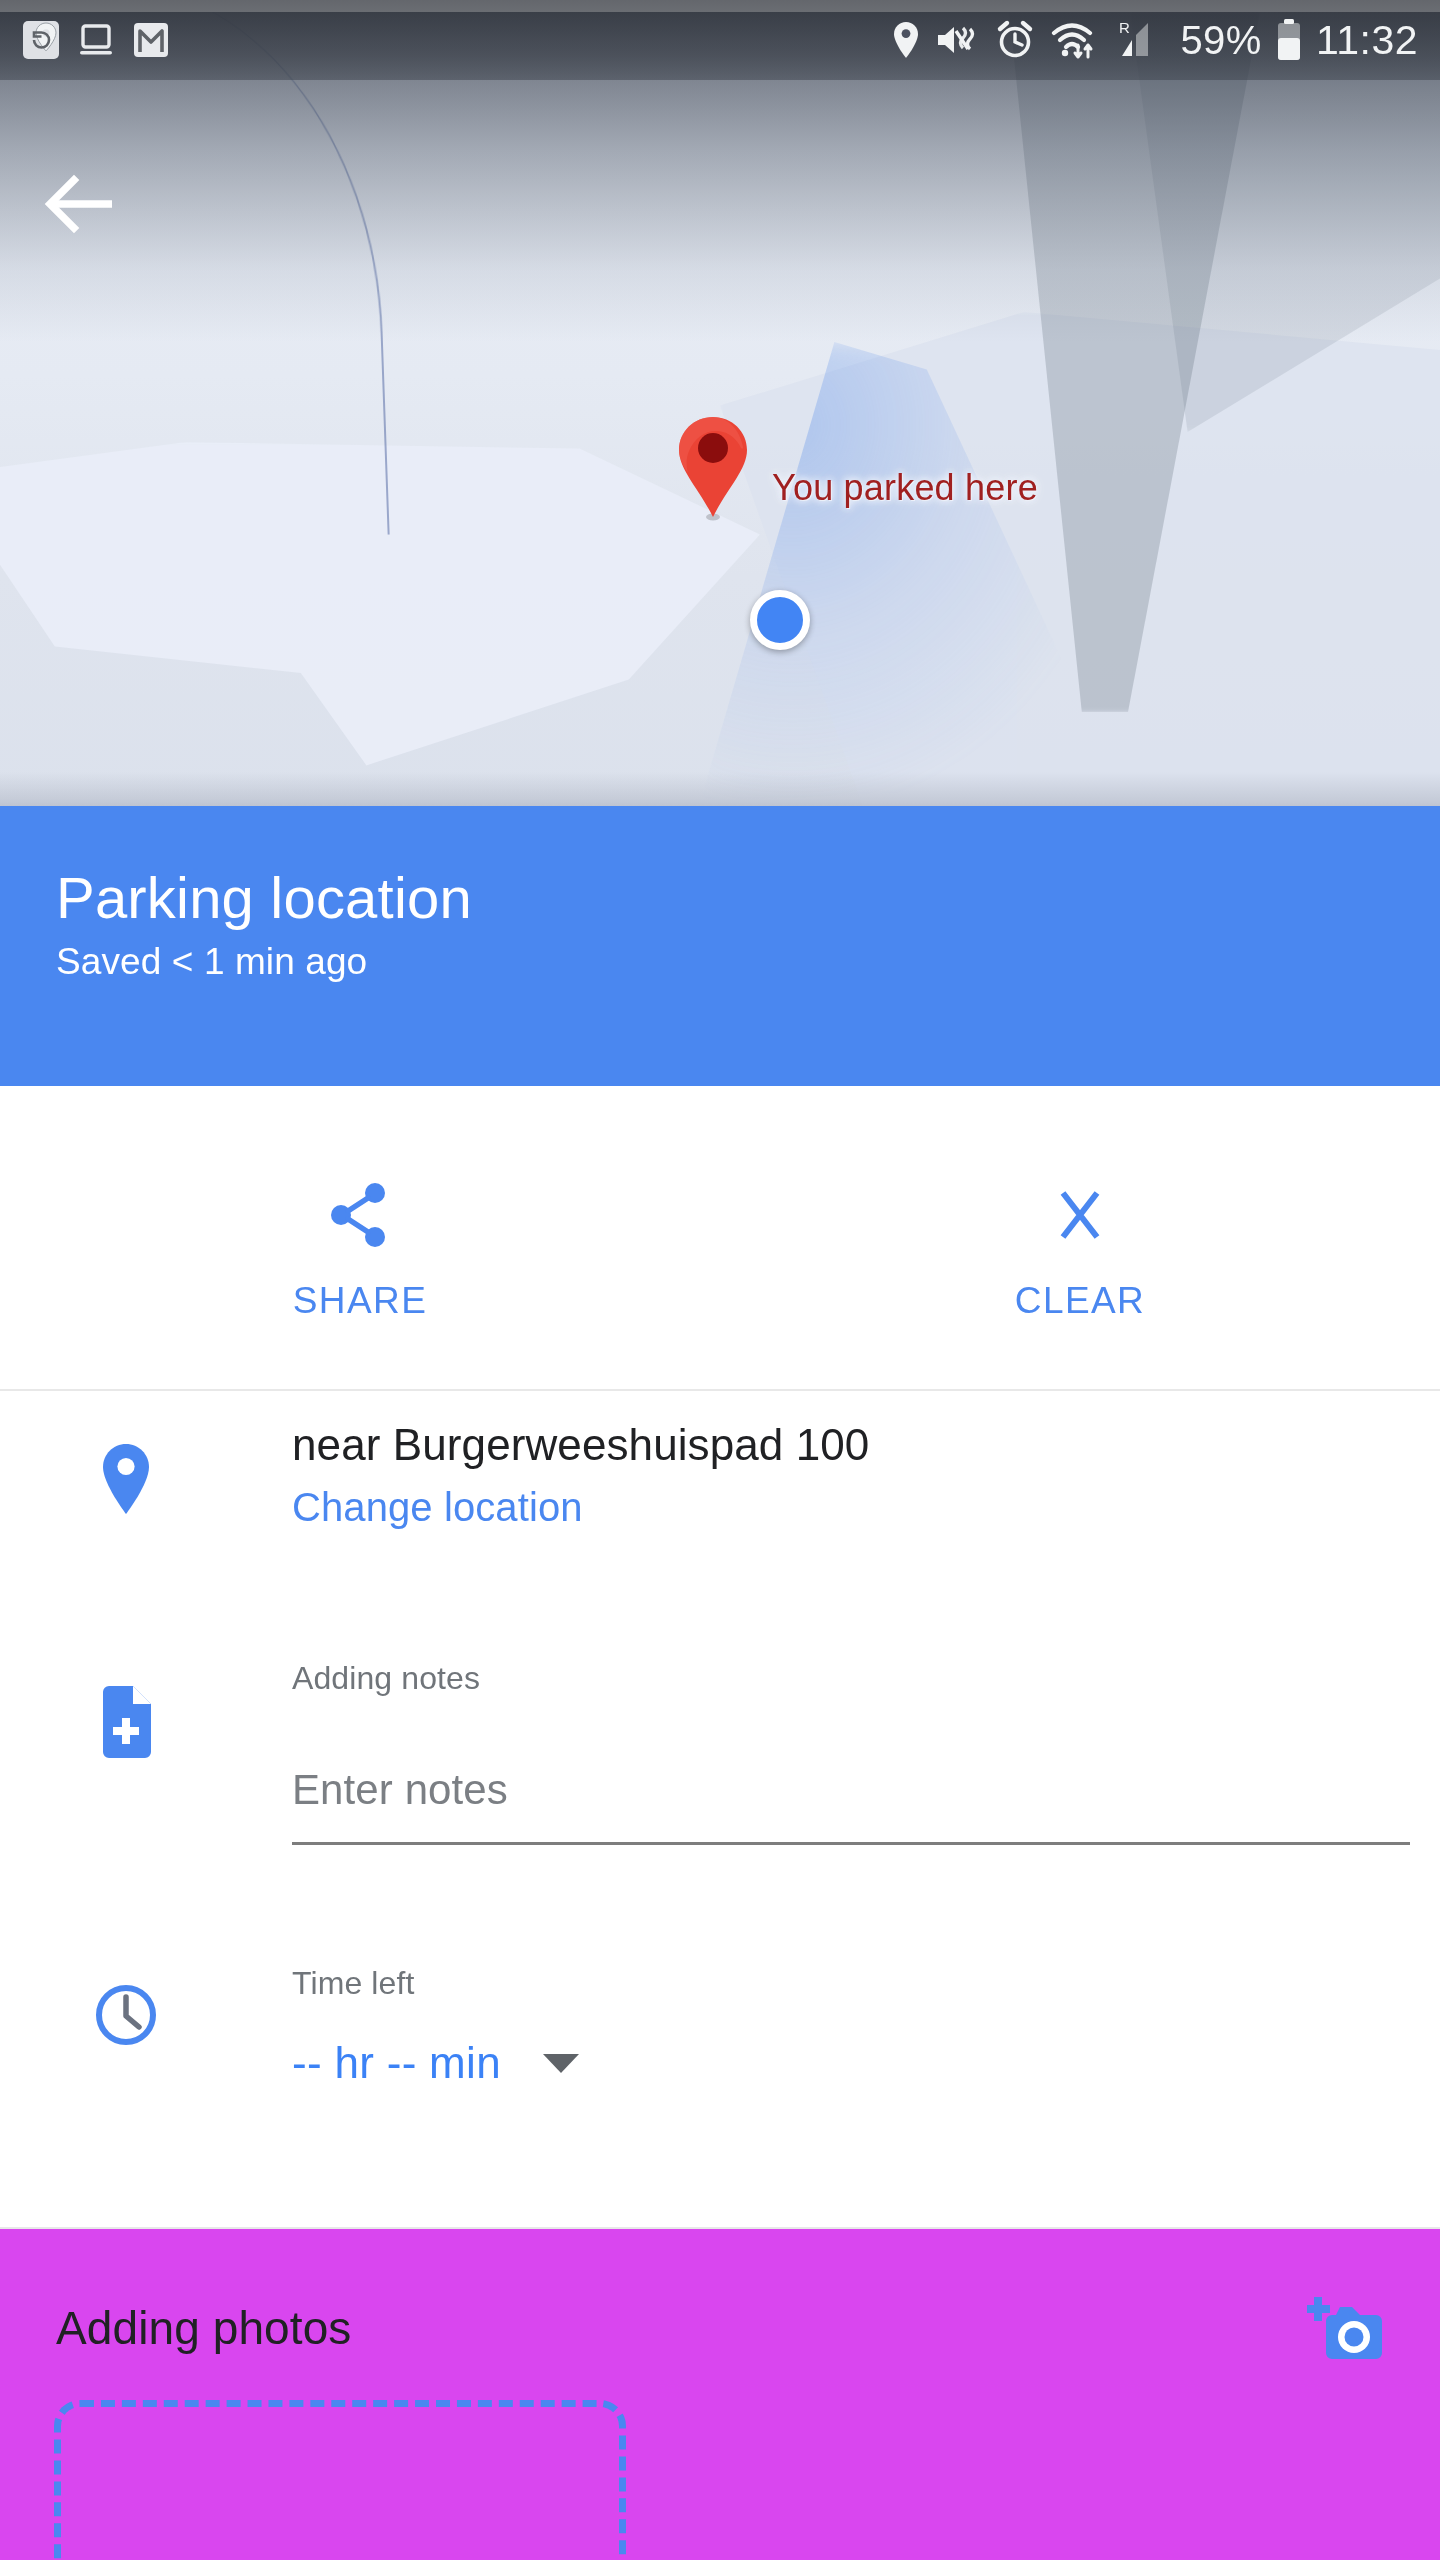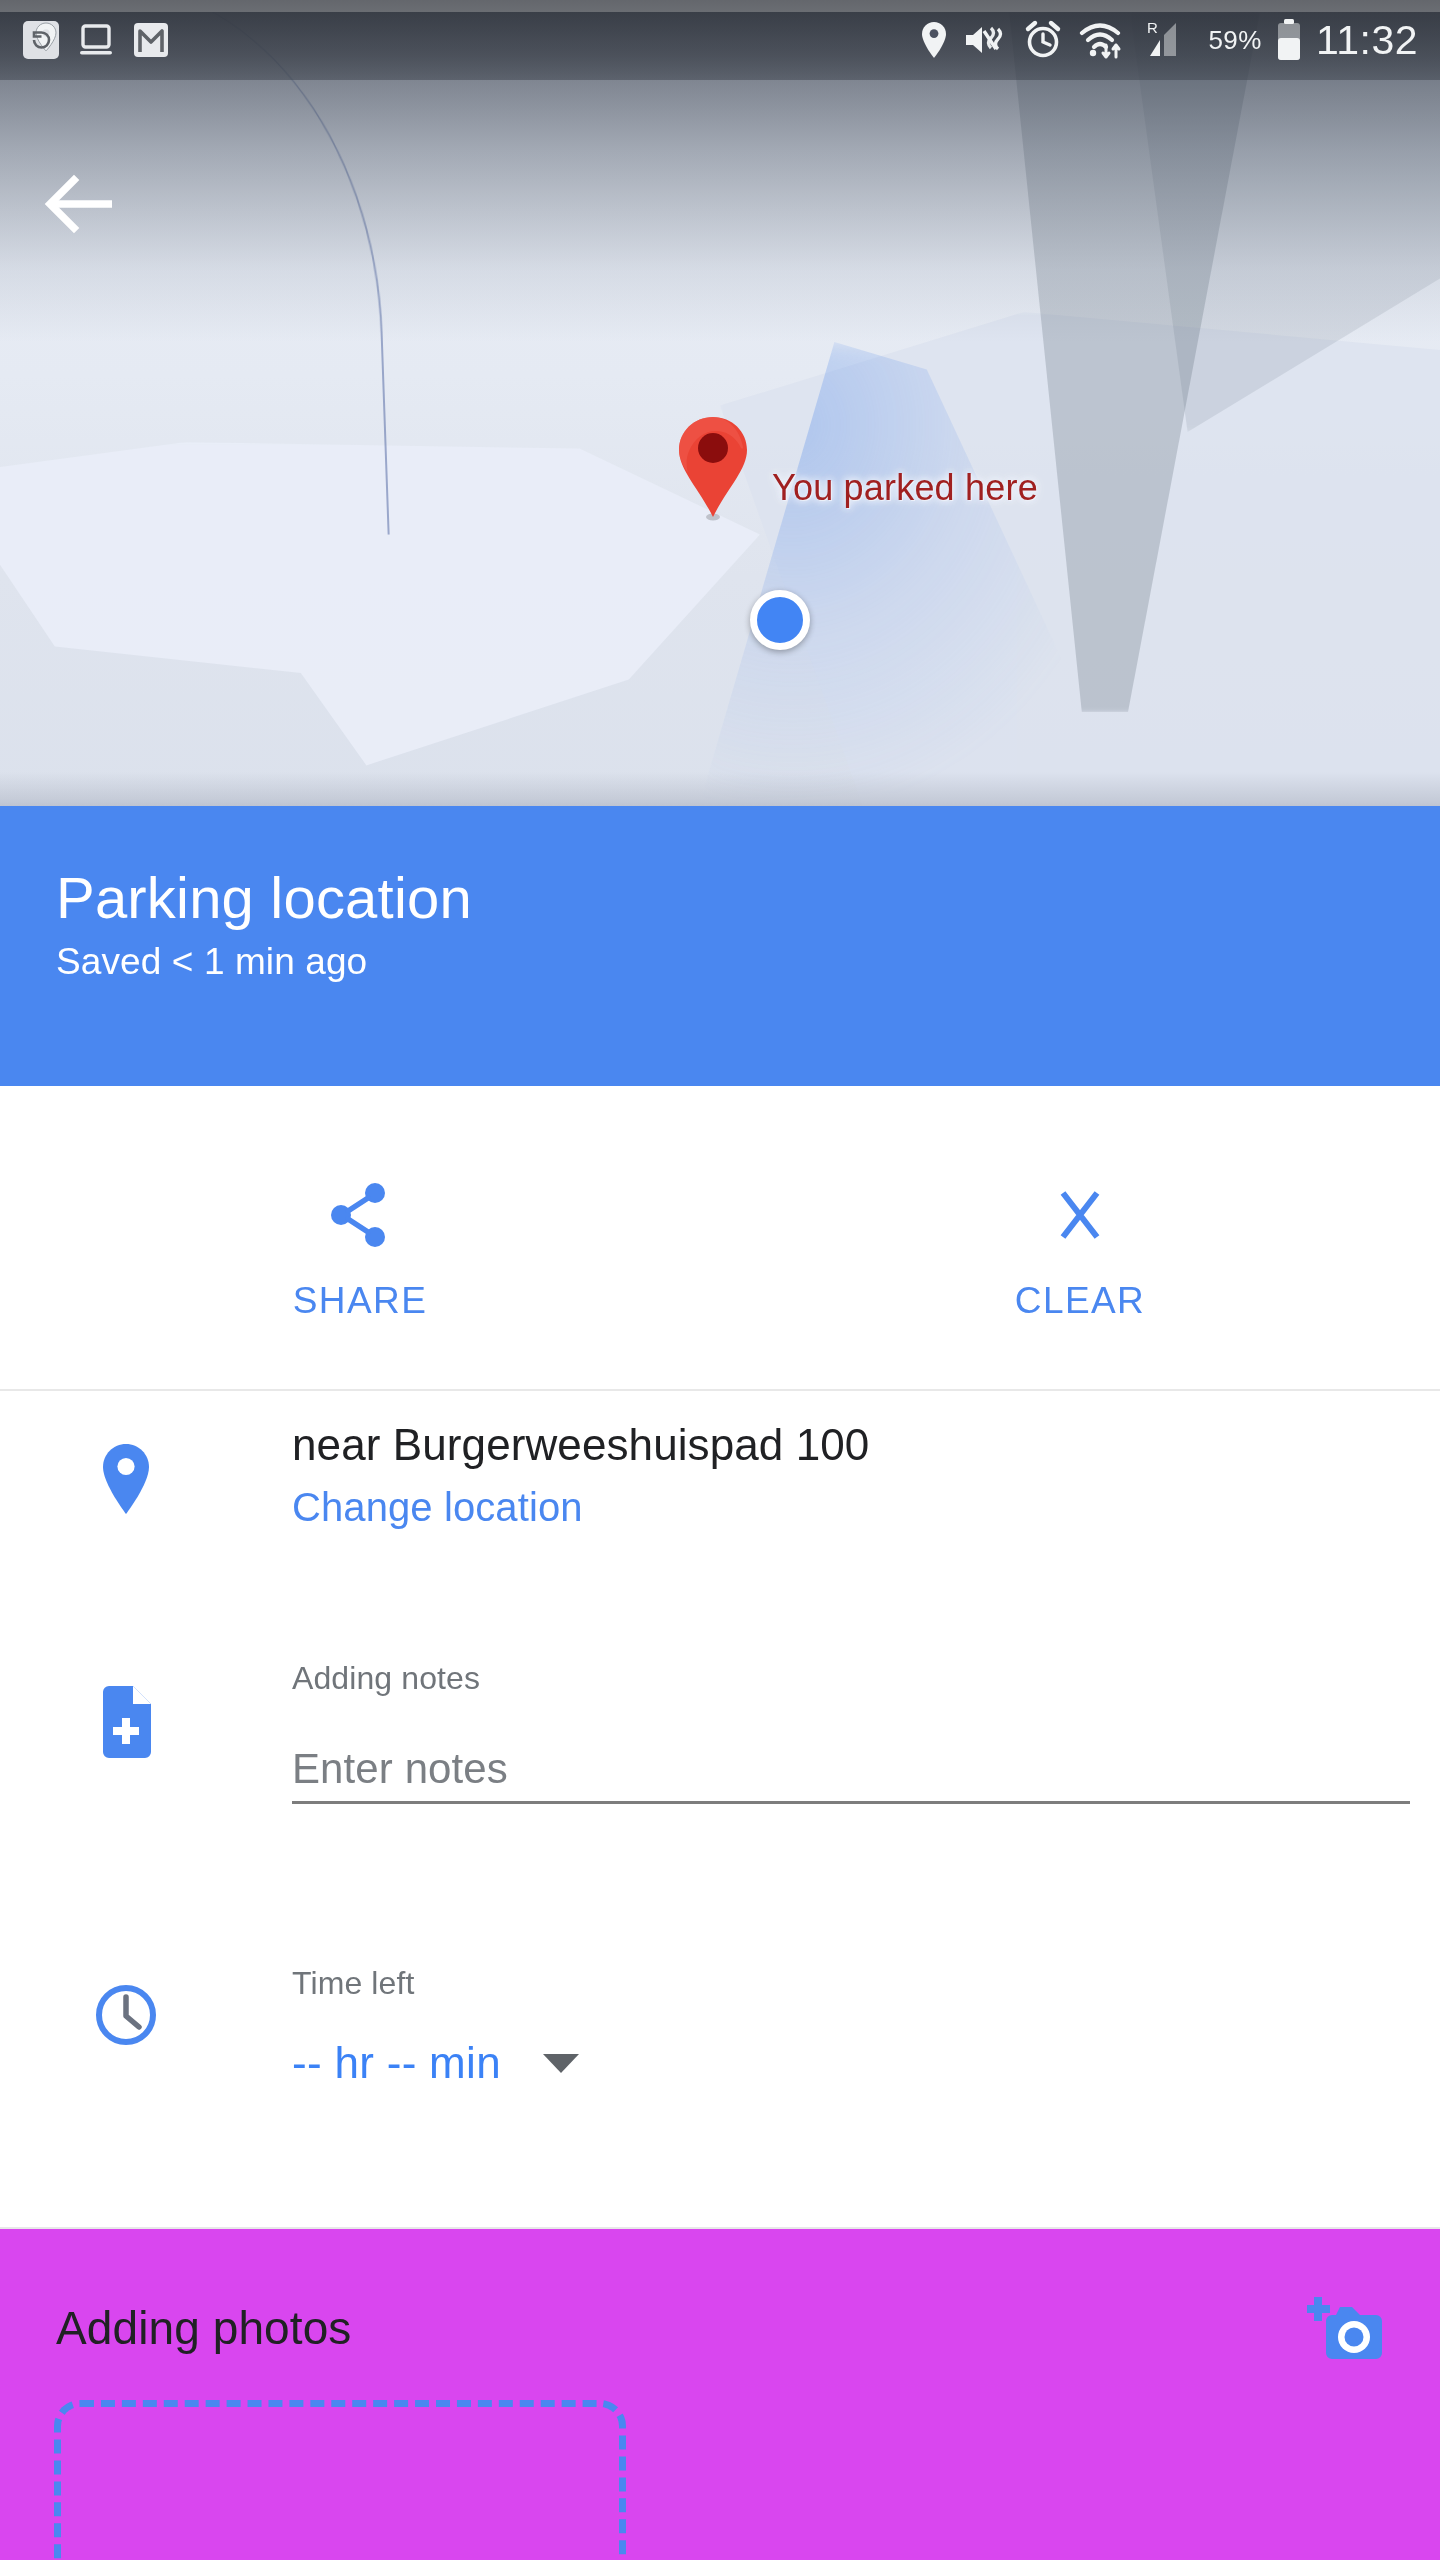--- a/index.html
+++ b/index.html
@@ -28,21 +28,21 @@
     background: linear-gradient(180deg, rgba(40,44,52,0.72) 0%, rgba(52,57,66,0.62) 70%, rgba(60,66,76,0.52) 100%);
     display: flex;
     align-items: center;
     padding: 0 22px;
     color: #e8eaed;
   }
   .sb-left { display: flex; align-items: center; gap: 16px; }
   .sb-right { margin-left: auto; display: flex; align-items: center; gap: 14px; }
   .sb-icon { display: inline-flex; align-items: center; justify-content: center; }
   .sb-text {
-    font-size: 26px;
+    font-size: 40px;
     font-weight: 400;
     letter-spacing: 0.5px;
     color: #f1f3f4;
     line-height: 1;
   }
   #sb-clock { font-size: 41px; margin-left: 0; }
 
   
   #map {
     position: absolute;
@@ -255,24 +255,24 @@
   }
 
   #notes-row { top: 1660px; height: 260px; }
   #notes-row .row-icon { padding-top: 22px; }
   .field-label {
     font-size: 32px;
     color: #70757a;
     letter-spacing: 0.1px;
   }
   #notes-input-wrap {
-    margin-top: 48px;
+    margin-top: 69px;
     width: 1118px;
     border-bottom: 3px solid #7d7d7d;
-    padding-bottom: 8px;
+    padding-bottom: 28px;
   }
   #notes-input {
     width: 100%;
     border: 0;
     outline: 0;
     background: transparent;
     font-family: "Liberation Sans", sans-serif;
     font-size: 42px;
     color: #202124;
     letter-spacing: 0.1px;

